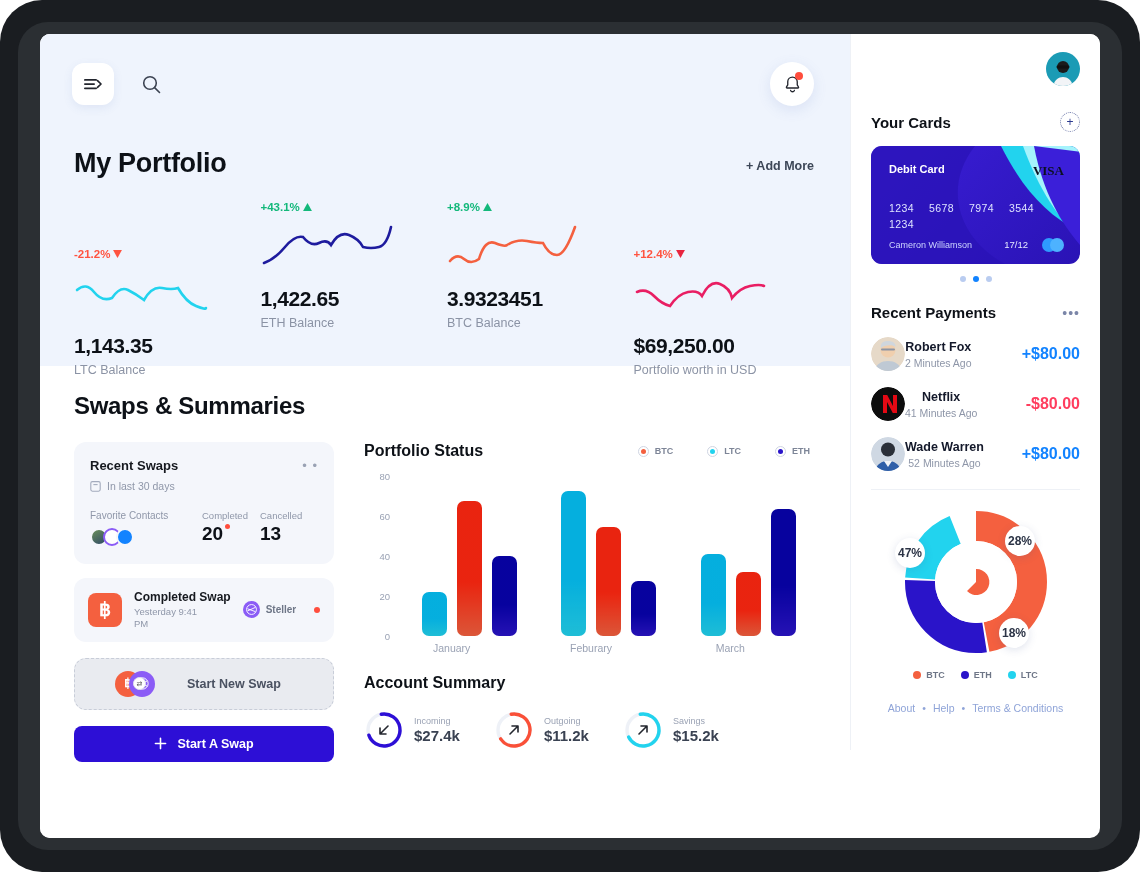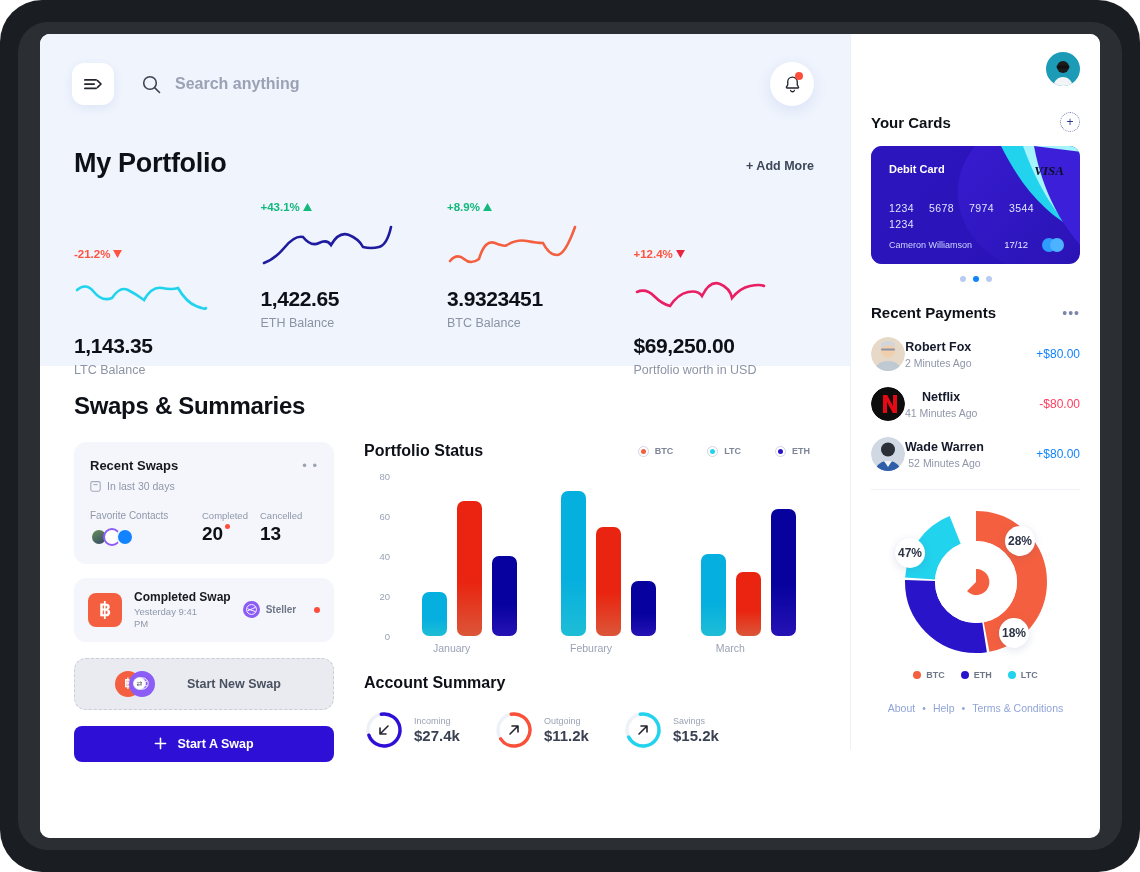--- a/index.html
+++ b/index.html
@@ -133,38 +133,38 @@
 
   
   .side { width:250px; height:716px; background:#fff; border-left:1px solid #eef1f6; padding: 18px 20px 0; position:relative;}
   .avatar-top{width:34px;height:34px;border-radius:50%;background:#1b9bb5;margin-left:auto;overflow:hidden;display:flex;align-items:flex-end;justify-content:center;cursor:pointer;}
   .sec-head{display:flex;align-items:center;margin-top:26px;}
   .sec-title{font-size:15px;font-weight:700;color:#0d1117;}
   .plus-circ{margin-left:auto;width:20px;height:20px;border-radius:50%;border:1.3px dotted #5b6denied;border:1.3px dotted #6b76a8;display:flex;align-items:center;justify-content:center;color:#2b3a8f;font-size:12px;cursor:pointer;}
 
   .credit{margin-top:14px;height:118px;border-radius:11px;position:relative;overflow:hidden;background:linear-gradient(135deg,#3b1fd9 0%,#2a13b5 100%);cursor:pointer;}
   .cc-label{position:absolute;left:18px;top:17px;font-size:11px;font-weight:700;color:#fff;}
-  .cc-visa{position:absolute;right:16px;top:17px;font-size:13px;font-weight:700;font-style:italic;color:#0b1020;font-family:"Liberation Serif",serif;}
+  .cc-visa{position:absolute;right:16px;top:17px;font-size:13px;font-weight:700;color:#0b1020;font-family:"Liberation Serif",serif;}
   .cc-nums{position:absolute;left:18px;top:54px;font-size:10.5px;color:#dfe4ff;letter-spacing:.4px;width:170px;line-height:1.55;}
   .cc-nums span{display:inline-block;width:40px;}
   .cc-name{position:absolute;left:18px;bottom:14px;font-size:9px;color:#cdd4ff;}
   .cc-exp{position:absolute;right:52px;bottom:14px;font-size:9.5px;color:#e5e9ff;}
   .cc-mc{position:absolute;right:16px;bottom:12px;display:flex;}
   .mc{width:14px;height:14px;border-radius:50%;background:#2e9bff;}
   .mc:last-child{margin-left:-6px;background:#4db2ff;}
   .dots{display:flex;justify-content:center;gap:7px;margin-top:12px;}
   .dt{width:6px;height:6px;border-radius:50%;background:#b9ccf0;cursor:pointer;}
   .dt.on{background:#1283ff;}
 
   .pay-row{display:flex;align-items:center;margin-top:16px;}
   .pay-av{width:34px;height:34px;border-radius:50%;overflow:hidden;flex:none;}
   .pay-mid{text-align:center;}
   .pay-n{font-size:12.5px;font-weight:700;color:#13182a;}
   .pay-t{font-size:10.5px;color:#8e96a8;margin-top:3px;}
-  .pay-amt{margin-left:auto;font-size:12px;font-weight:400;}
+  .pay-amt{margin-left:auto;font-size:16px;font-weight:700;}
   .pos{color:#1283ff;} .neg{color:#ff3d5e;}
   .divider{height:1px;background:#eef1f6;margin-top:18px;}
 
   .donut-wrap{position:relative;height:160px;margin-top:14px;}
   .bub{position:absolute;background:#fff;border-radius:50%;display:flex;align-items:center;justify-content:center;font-size:12px;font-weight:700;color:#2c3446;box-shadow:0 2px 8px rgba(60,80,140,.16);width:30px;height:30px;}
   .dlegend{display:flex;justify-content:center;gap:16px;margin-top:6px;}
   .dl{display:flex;align-items:center;gap:5px;font-size:9px;font-weight:700;color:#6e7687;}
   .dl-dot{width:8px;height:8px;border-radius:50%;}
   .footer{display:flex;justify-content:center;gap:7px;margin-top:22px;font-size:10.5px;color:#8fa4d8;}
   .footer a{color:#8fa4d8;text-decoration:none;cursor:pointer;}
@@ -186,21 +186,20 @@
             <rect x="1" y="7.2" width="11" height="1.8" rx=".9" fill="#23262e"></rect>
             <rect x="1" y="11.4" width="13" height="1.8" rx=".9" fill="#23262e"></rect>
             <path d="M14.5 4.6 L18 8 L14.5 11.4" stroke="#23262e" stroke-width="1.7" fill="none" stroke-linecap="round" stroke-linejoin="round"></path>
           </svg>
         </div>
         <div class="search-wrap">
           <svg width="19" height="19" viewBox="0 0 19 19">
             <circle cx="8" cy="8" r="6.3" stroke="#3c4352" stroke-width="1.6" fill="none"></circle>
             <line x1="12.6" y1="12.6" x2="17.5" y2="17.5" stroke="#3c4352" stroke-width="1.6" stroke-linecap="round"></line>
           </svg>
-          <input class="search-input" value="" placeholder="Search anything" style="">
         </div>
         <div class="bell">
           <svg width="19" height="19" viewBox="0 0 20 20">
             <path d="M10 2.2c-2.9 0-5 2.2-5 5v3.3l-1.3 2.1c-.3.5 0 1.1.6 1.1h11.4c.6 0 .9-.6.6-1.1L15 10.5V7.2c0-2.8-2.1-5-5-5z" stroke="#23262e" stroke-width="1.4" fill="none" stroke-linejoin="round"></path>
             <path d="M8 16.2a2.1 2.1 0 0 0 4 0" stroke="#23262e" stroke-width="1.4" fill="none" stroke-linecap="round"></path>
           </svg>
           <span class="bell-dot"></span>
         </div>
       </div>
 

